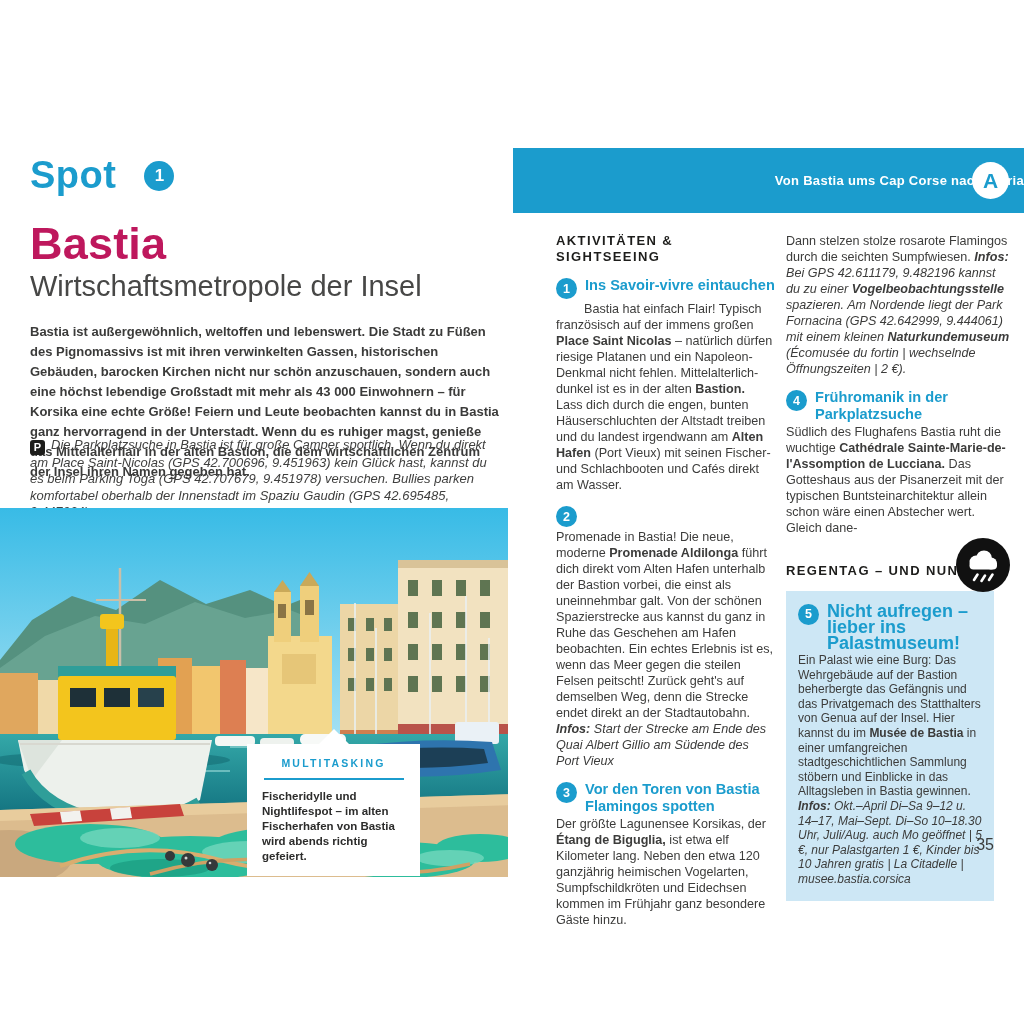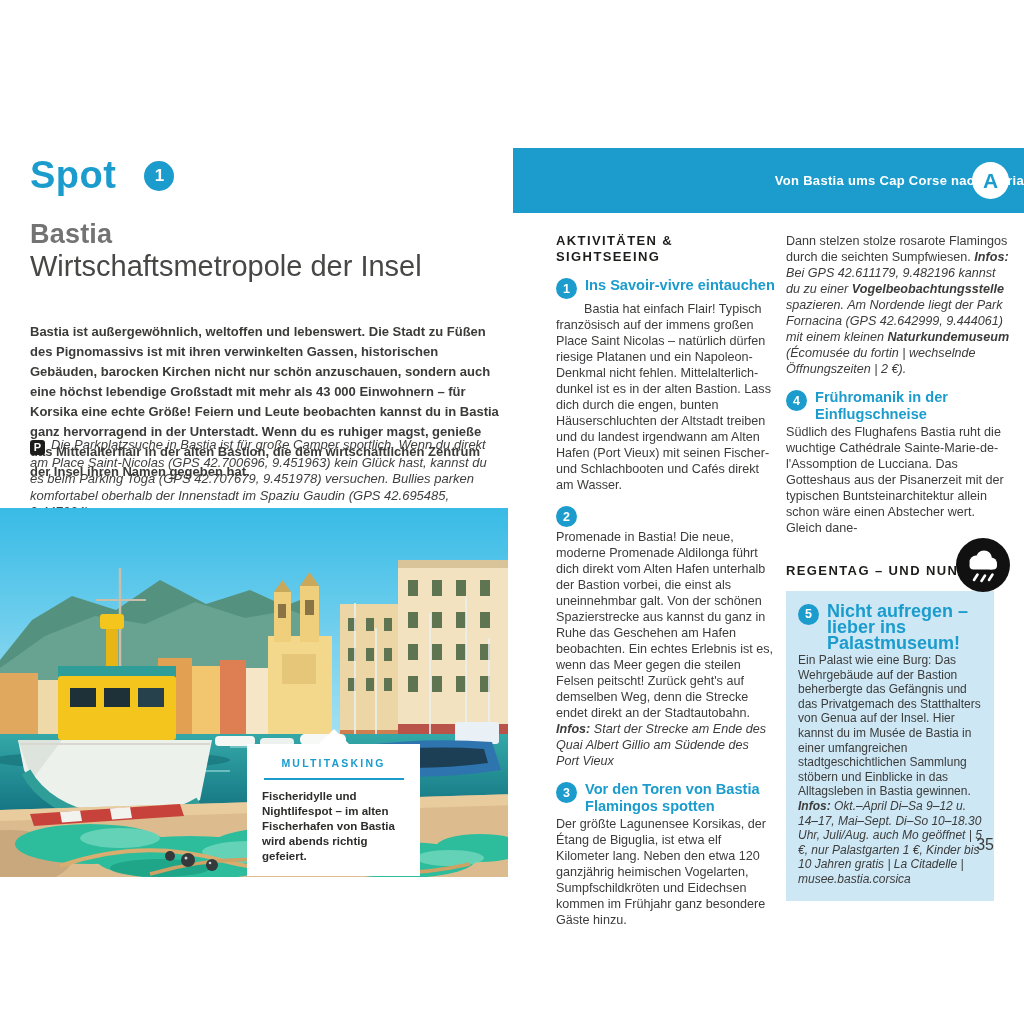--- a/index.html
+++ b/index.html
@@ -1,30 +1,30 @@
 <!DOCTYPE html>
 <html><head>
 <meta charset="utf-8">
 <style>
   html,body{margin:0;padding:0;background:#ffffff;}
   .page{
     position:relative;width:1024px;height:1024px;background:#ffffff;overflow:hidden;
     font-family:"Liberation Sans","DejaVu Sans",sans-serif;color:#3b3b3a;
   }
-  .b{font-weight:400;}
+  .b{font-weight:700;}
   .i{font-style:italic;}
   .bi{font-weight:700;font-style:italic;}
 
   
   .spot-row{position:absolute;left:30px;top:154px;display:flex;align-items:center;gap:28px;}
   .spot-word{font-size:38px;font-weight:800;color:#1b9ccd;letter-spacing:.5px;}
   .spot-badge{width:30px;height:30px;border-radius:50%;background:#1b9ccd;color:#fff;
     display:flex;align-items:center;justify-content:center;font-size:17px;font-weight:800;}
   .title-block{position:absolute;left:30px;top:220px;line-height:1.08;}
-  .title-main{font-size:27px;font-weight:800;color:#737373;letter-spacing:.2px;}
+  .title-main{font-size:45px;font-weight:800;color:#be185d;letter-spacing:.2px;}
   .title-sub{font-size:29px;font-weight:400;color:#474746;margin-top:2px;}
   .intro{position:absolute;left:30px;top:322px;width:470px;font-size:13px;line-height:20px;
     font-weight:700;color:#3b3b3a;}
   .parking{position:absolute;left:30px;top:437px;width:472px;font-size:13px;line-height:16.4px;
     font-style:italic;color:#3f3f3e;}
   .p-icon{display:inline-flex;width:15px;height:15px;background:#1d1d1b;color:#fff;border-radius:3px;
     align-items:center;justify-content:center;font-size:11px;font-weight:800;font-style:normal;
     margin-right:6px;vertical-align:-2px;}
 
   
@@ -288,21 +288,21 @@
   </div>
 
   <div class="col col2">
     <div class="item-body"><span>Dann stelzen stolze rosarote Flamingos durch die seichten Sumpfwiesen. </span><span class="bi">Infos:</span><span class="i"> Bei GPS 42.611179, 9.482196 kannst du zu einer </span><span class="bi">Vogelbeobachtungsstelle</span><span class="i"> spazieren. Am Nordende liegt der Park Fornacina (GPS 42.642999, 9.444061) mit einem kleinen </span><span class="bi">Naturkundemuseum</span><span class="i"> (Écomusée du fortin | wechselnde Öffnungszeiten | 2 €).</span></div>
 
     <div class="item">
       <div class="item-head">
         <span class="pin">
             <span>4</span>
           </span>
-        <span class="item-title">Frühromanik in der Einflugschneise</span>
+        <span class="item-title">Frühromanik in der Parkplatzsuche</span>
       </div>
       <div class="item-body"><span>Südlich des Flughafens Bastia ruht die wuchtige </span><span class="b">Cathédrale Sainte-Marie-de-l'Assomption de Lucciana.</span><span> Das Gotteshaus aus der Pisanerzeit mit der typischen Buntsteinarchitektur allein schon wäre einen Abstecher wert. Gleich dane-</span></div>
     </div>
 
     <div class="regen-header">REGENTAG – UND NUN?</div>
 
     <div class="rain-box">
       <div class="item-head">
         <span class="pin">
             <span>5</span>

